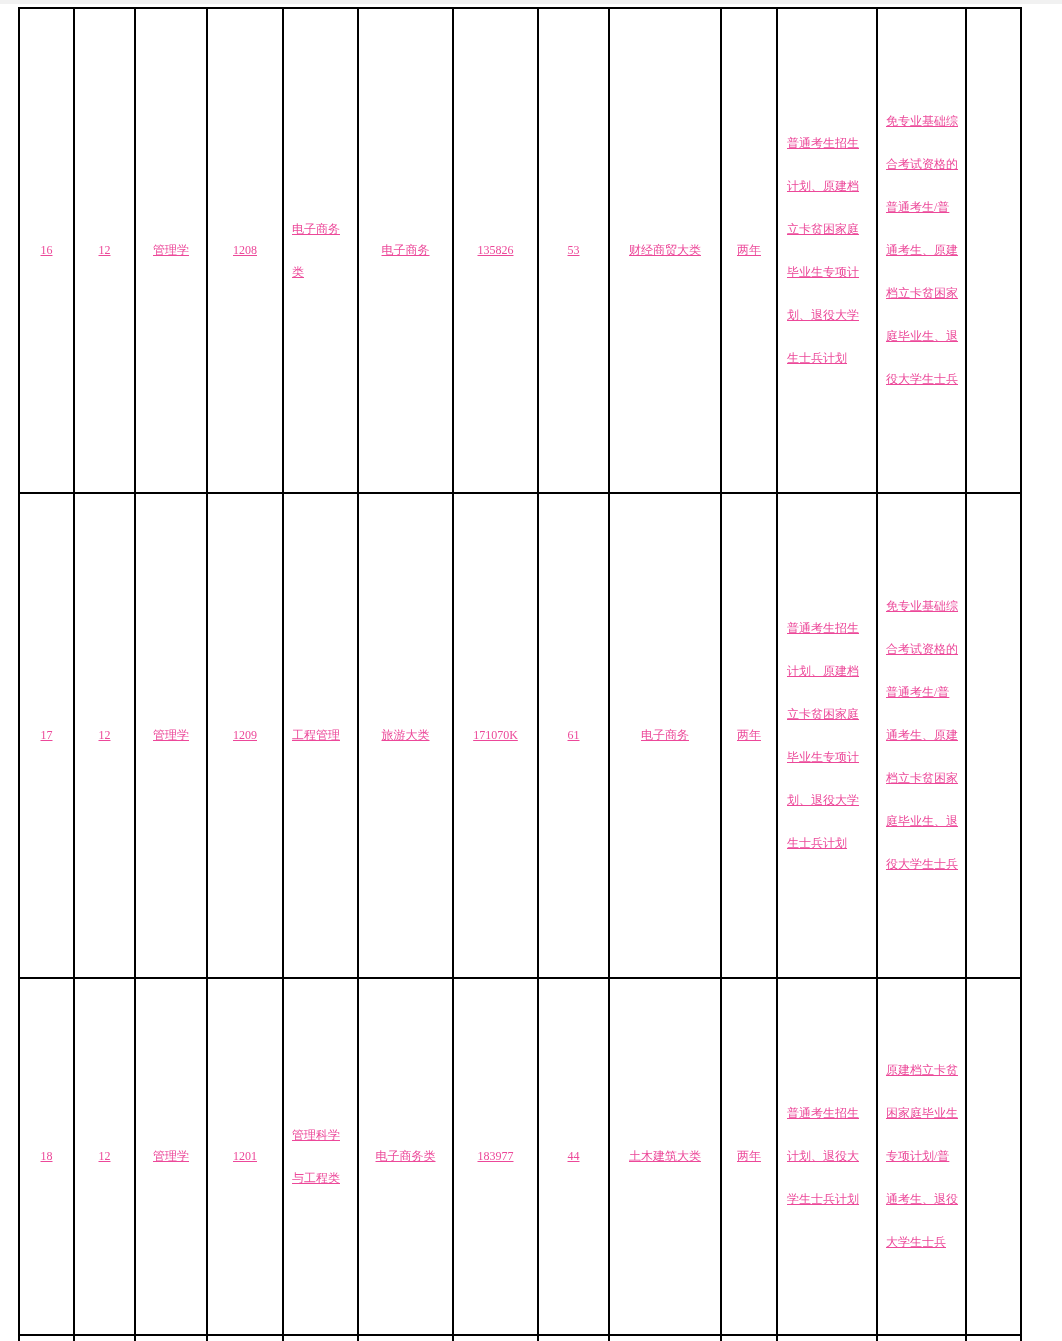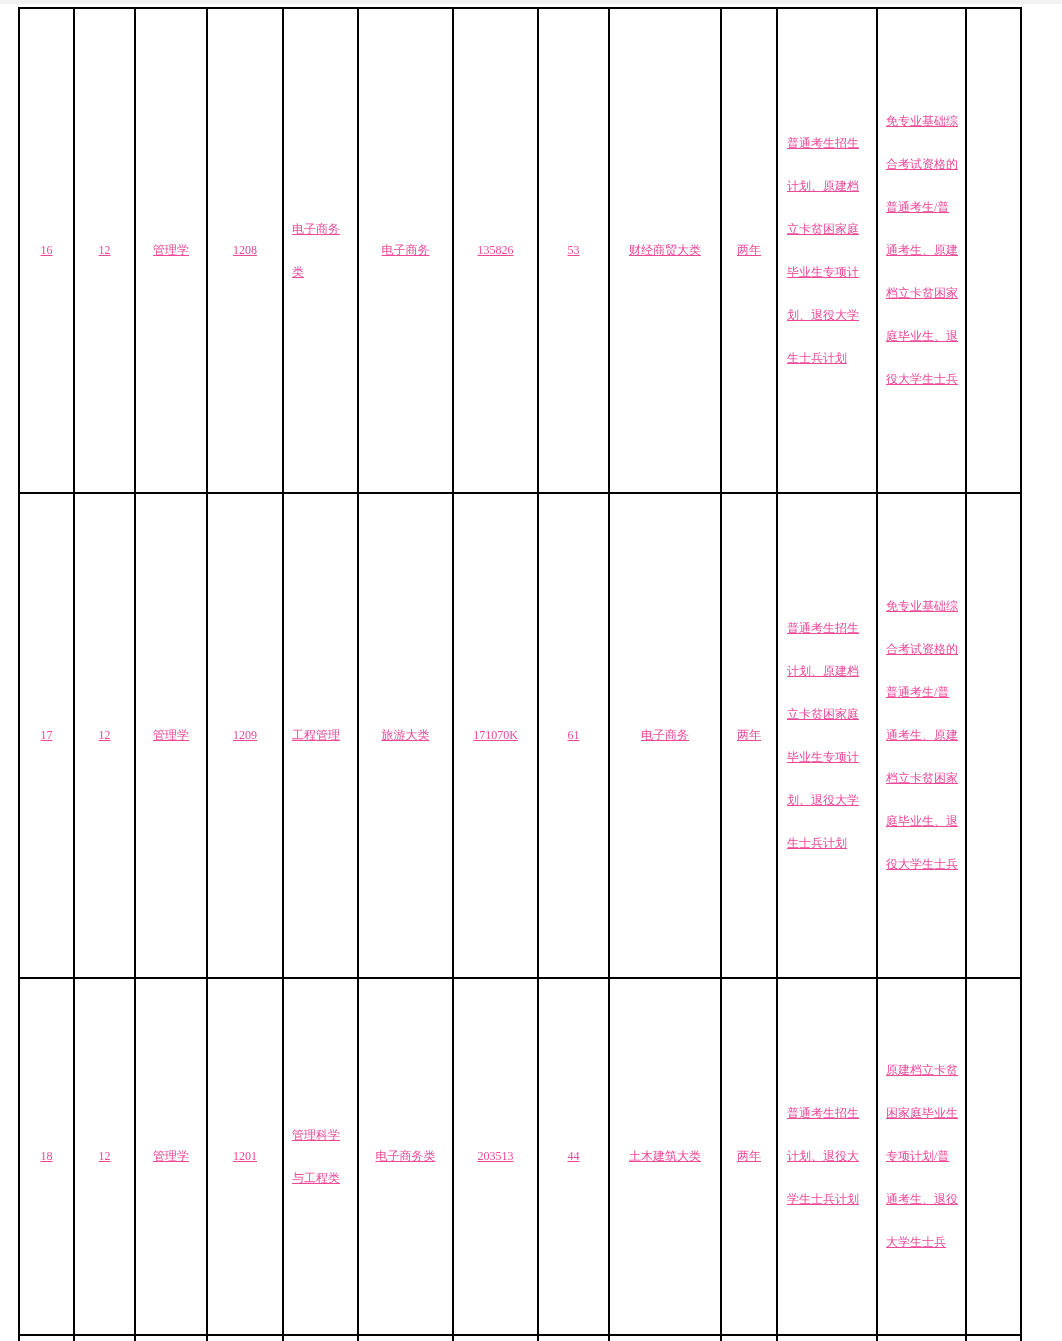--- a/index.html
+++ b/index.html
@@ -92,21 +92,21 @@
     <td></td>
   </tr>
 
   <tr class="r-mid">
     <td>18</td>
     <td>12</td>
     <td>管理学</td>
     <td>1201</td>
     <td class="wl p5">管理科学与工程类</td>
     <td>电子商务类</td>
-    <td>203513</td>
+    <td>183977</td>
     <td>44</td>
     <td>土木建筑大类</td>
     <td>两年</td>
     <td class="wl p11">普通考生招生计划、退役大学生士兵计划</td>
     <td class="wl p12">原建档立卡贫困家庭毕业生专项计划/普通考生、退役大学生士兵</td>
     <td></td>
   </tr>
 
   <tr class="r-cut">
     <td></td>

